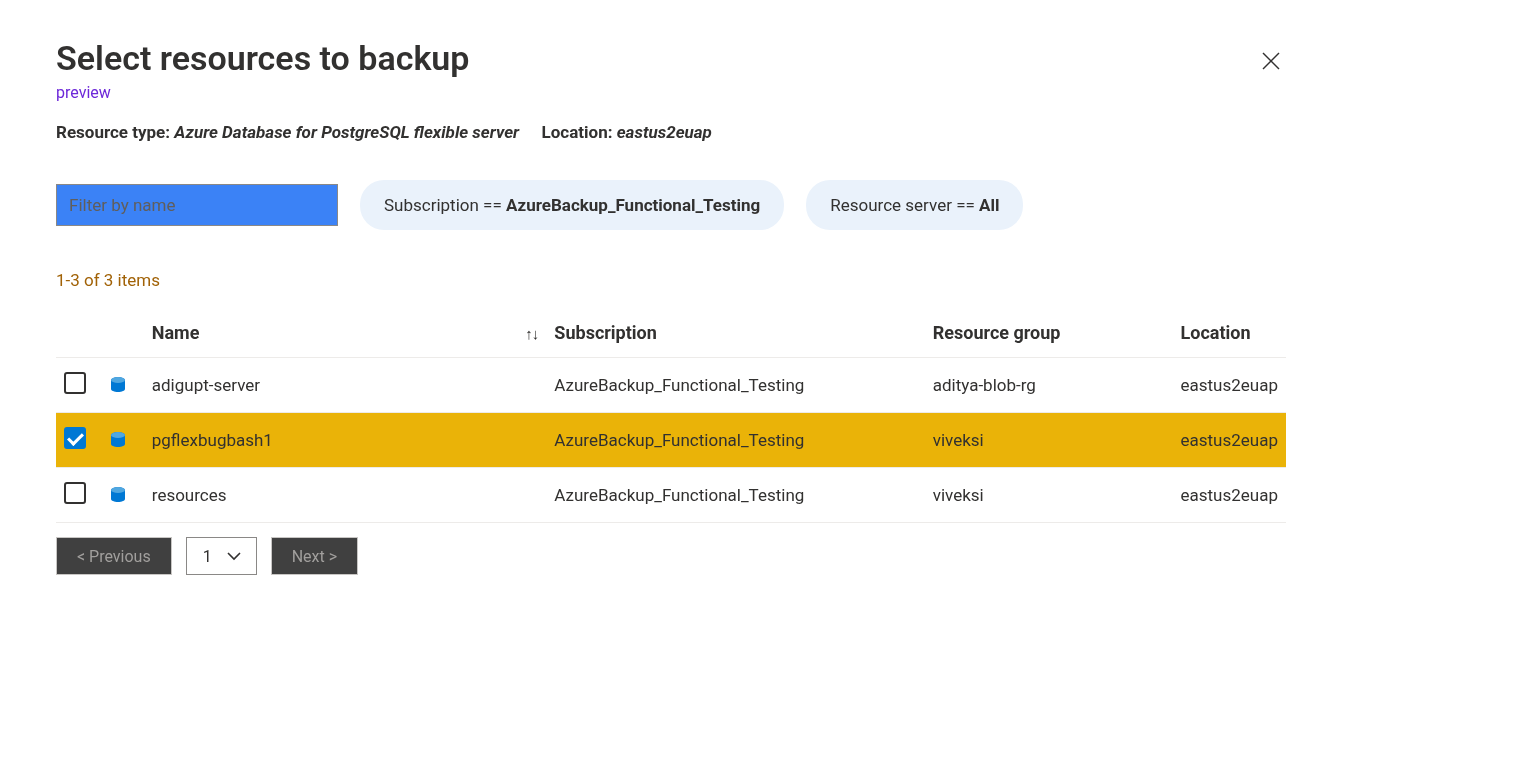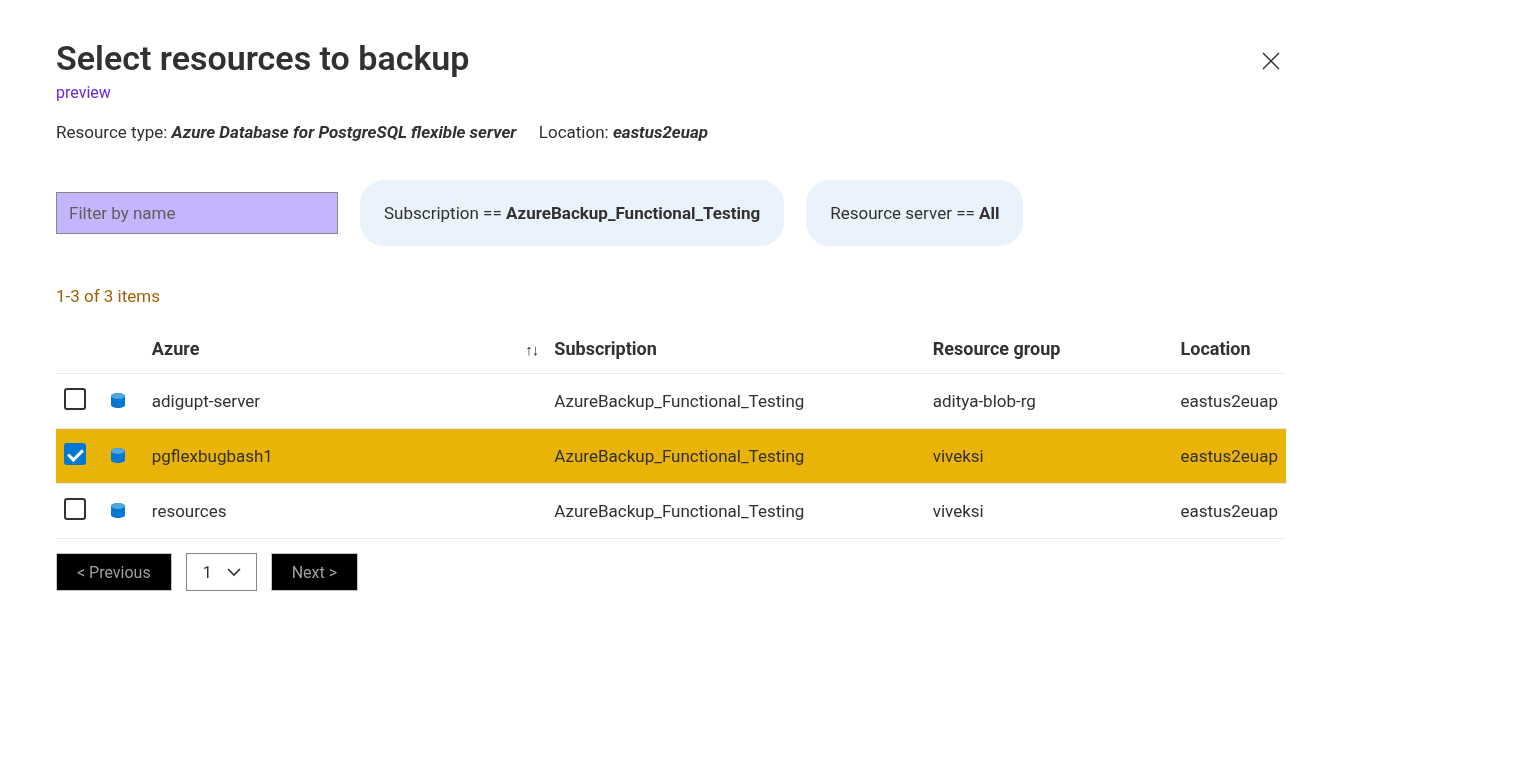--- a/index.html
+++ b/index.html
@@ -37,44 +37,44 @@
     cursor: pointer;
     padding: 4px;
     line-height: 0;
     margin-top: 6px;
   }
   .close-btn svg { stroke: #323130; }
   .meta {
     margin-top: 20px;
     font-size: 17px;
   }
-  .meta-label { font-weight: 400; }
+  .meta-label { font-weight: 700; }
   .meta-val { font-weight: 700; font-style: italic; }
   .meta-gap { display:inline-block; width:14px; }
   .filter-bar {
     display: flex;
     align-items: center;
     gap: 22px;
     margin-top: 38px;
   }
   .filter-input {
     width: 282px;
     height: 42px;
     padding: 6px 12px;
     font-size: 17px;
     font-family: inherit;
     border: 1px solid #8a8886;
-    background: #c4b5fd;
+    background: #3b82f6;
     color: #323130;
   }
   .filter-input::placeholder { color: #605e5c; }
   .pill {
     background: #eaf2fb;
     border-radius: 24px;
-    padding: 23px 24px;
+    padding: 15px 24px;
     font-size: 17px;
     color: #323130;
     cursor: pointer;
     white-space: nowrap;
   }
   .pill .strong { font-weight: 700; }
   .count {
     margin-top: 40px;
     font-size: 17px;
     color: #a16207;
@@ -135,21 +135,21 @@
     color: #323130;
   }
   .pager {
     display: flex;
     gap: 14px;
     margin-top: 14px;
   }
   .pg-btn {
     height: 38px;
     border: 1px solid #c8c6c4;
-    background: #000000;
+    background: #404040;
     color: #a19f9d;
     font-size: 16px;
     font-family: inherit;
     padding: 0 20px;
     cursor: default;
   }
   .pg-select {
     height: 38px;
     border: 1px solid #8a8886;
     background: #fff;
@@ -203,21 +203,21 @@
     </div>
   </div>
 
   <div class="count">1-3 of 3 items</div>
 
   <table>
     <thead>
       <tr>
         <th class="col-check"></th>
         <th class="col-icon"></th>
-        <th class="col-name">Azure</th>
+        <th class="col-name">Name</th>
         <th class="col-sort">
           <span class="sort-arrows">↑↓</span>
         </th>
         <th class="col-sub">Subscription</th>
         <th class="col-rg">Resource group</th>
         <th class="col-loc">Location</th>
       </tr>
     </thead>
     <tbody id="tbody">
         <tr>

